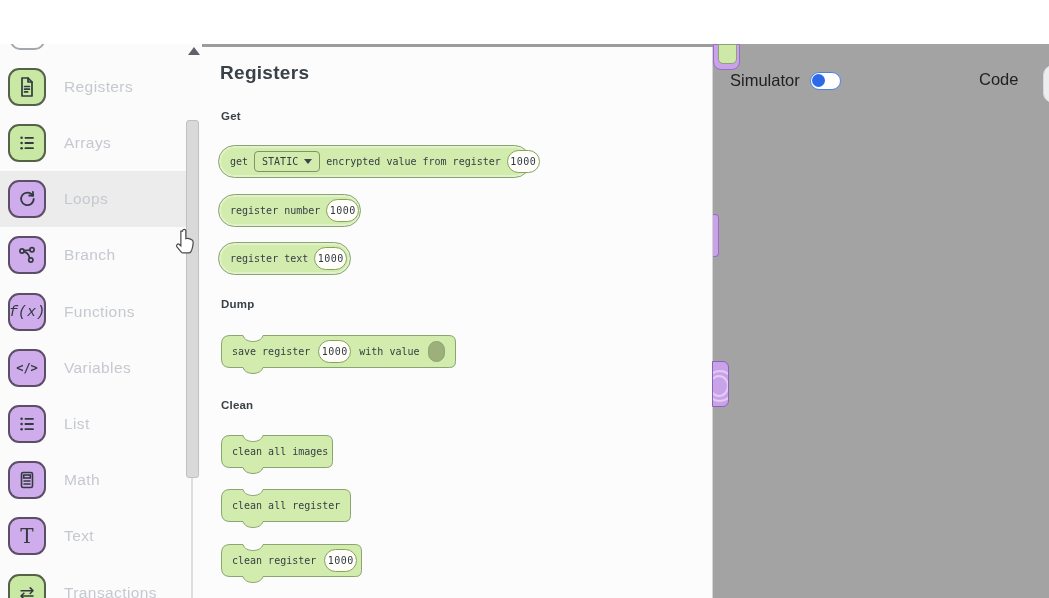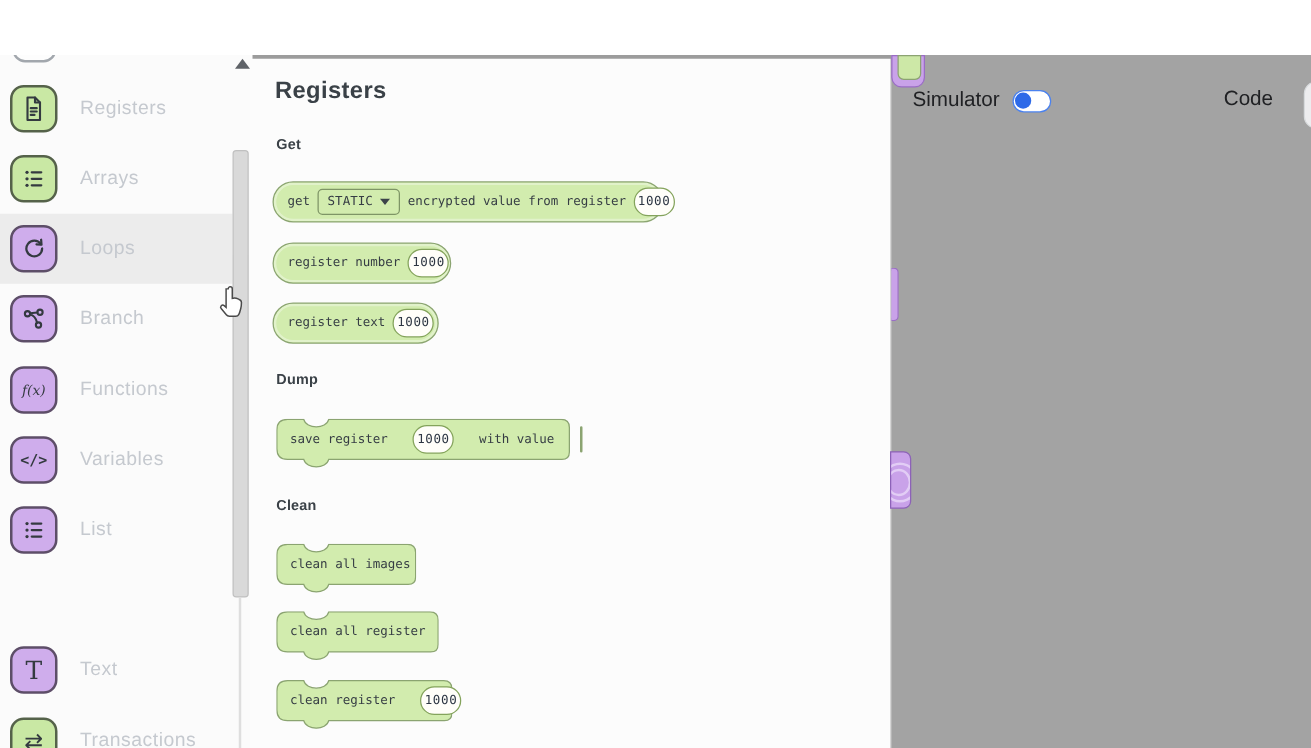--- a/index.html
+++ b/index.html
@@ -36,21 +36,21 @@
   .flyout-topstrip{position:absolute;left:2px;top:0;width:511px;height:3px;background:#9c9c9c;}
   .fly-title{position:absolute;left:20px;top:18px;font-size:19px;font-weight:800;color:#3a4147;letter-spacing:.3px;}
   .fly-section{position:absolute;left:21px;font-size:11.5px;font-weight:bold;color:#3a4147;letter-spacing:.2px;}
 
   .blocktext{font-family:"DejaVu Sans Mono",monospace;font-size:10px;color:#363d44;white-space:nowrap;}
   .pblock{position:absolute;height:33px;box-sizing:border-box;border-radius:17px;
           background:#d2ecae;border:1px solid #8ba471;display:flex;align-items:center;
           gap:6px;padding:0 11px;box-shadow:inset 0 0 0 2px rgba(255,255,255,.35);cursor:grab;}
   .sblock{position:absolute;height:41px;cursor:grab;}
   .sblock svg path{fill:#d2ecae;stroke:#8ba471;stroke-width:1;}
-  .scontent{position:absolute;left:0;top:0;right:0;height:33px;display:flex;align-items:center;gap:20px;padding:0 11px;box-sizing:border-box;}
+  .scontent{position:absolute;left:0;top:0;right:0;height:33px;display:flex;align-items:center;gap:8px;padding:0 11px;box-sizing:border-box;}
   .bpill{min-width:33px;height:23px;box-sizing:border-box;padding:0 7px;background:#fffef9;
          border:1.3px solid #84a35c;border-radius:12px;display:inline-flex;align-items:center;justify-content:center;
          font-family:"DejaVu Sans Mono",monospace;font-size:10px;color:#2e3744;letter-spacing:.5px;}
   .bdrop{height:21px;box-sizing:border-box;border:1px solid #7e9566;border-radius:4px;padding:0 7px;
          display:inline-flex;align-items:center;gap:6px;cursor:pointer;text-align:right;}
   .tri{width:0;height:0;border-left:4px solid transparent;border-right:4px solid transparent;border-top:5px solid #3c434a;}
   .bsocket{width:38px;height:21px;border-radius:11px;background:#9db07c;border:1px solid #8ba471;box-sizing:border-box;}
 
   
   .workspace{position:absolute;left:713px;top:0;width:336px;height:598px;background:#a3a3a3;}
@@ -133,21 +133,21 @@
             <circle cx="17" cy="6.8" r="2.1"></circle>
             <circle cx="15.8" cy="17" r="2.1"></circle>
           <path d="M9 8.6c2.6.6 4.6 2.2 5.6 6.4M9.1 7.6l5.8-.6"></path>
         </svg>
       </div>
       <div class="cat-label">Branch</div>
     </div>
 
     <div class="cat-row" style="top:240px">
       <div class="cat-icon purple">
-        <span class="cat-glyph g-serif" style="font-size:11px;font-style:italic;">f(x)</span>
+        <span class="cat-glyph g-serif" style="font-size:15px;font-style:italic;font-family:Liberation Mono, monospace;">f(x)</span>
       </div>
       <div class="cat-label">Functions</div>
     </div>
 
     <div class="cat-row" style="top:296px">
       <div class="cat-icon purple">
         <span class="cat-glyph g-mono" style="font-size:12px;font-weight:bold;">&lt;/&gt;</span>
       </div>
       <div class="cat-label">Variables</div>
     </div>
@@ -159,20 +159,35 @@
             <circle cx="6.6" cy="12" r="1.3" fill="#343a40" stroke="none"></circle>
             <circle cx="6.6" cy="17.2" r="1.3" fill="#343a40" stroke="none"></circle>
           <line x1="10.4" y1="6.8" x2="18" y2="6.8"></line>
             <line x1="10.4" y1="12" x2="18" y2="12"></line>
             <line x1="10.4" y1="17.2" x2="18" y2="17.2"></line>
         </svg>
       </div>
       <div class="cat-label">List</div>
     </div>
 
+    <div class="cat-row" style="top:408px">
+      <div class="cat-icon purple">
+        <svg class="iconsvg" width="24" height="24" viewBox="0 0 24 24" fill="none" stroke="#343a40" stroke-width="1.6" stroke-linecap="round">
+          <rect x="6.5" y="4.5" width="11" height="15" rx="1.6"></rect>
+          <rect x="8.7" y="7" width="6.6" height="3"></rect>
+          <line x1="9" y1="13" x2="10.4" y2="13"></line>
+            <line x1="11.3" y1="13" x2="12.7" y2="13"></line>
+            <line x1="13.6" y1="13" x2="15" y2="13"></line>
+          <line x1="9" y1="16" x2="10.4" y2="16"></line>
+            <line x1="11.3" y1="16" x2="12.7" y2="16"></line>
+            <line x1="13.6" y1="16" x2="15" y2="16"></line>
+        </svg>
+      </div>
+      <div class="cat-label">Math</div>
+    </div>
 
     <div class="cat-row" style="top:464px">
       <div class="cat-icon purple">
         <span class="cat-glyph g-serif" style="font-size:20px;">T</span>
       </div>
       <div class="cat-label">Text</div>
     </div>
 
     <div class="cat-row" style="top:521px">
       <div class="cat-icon green">

